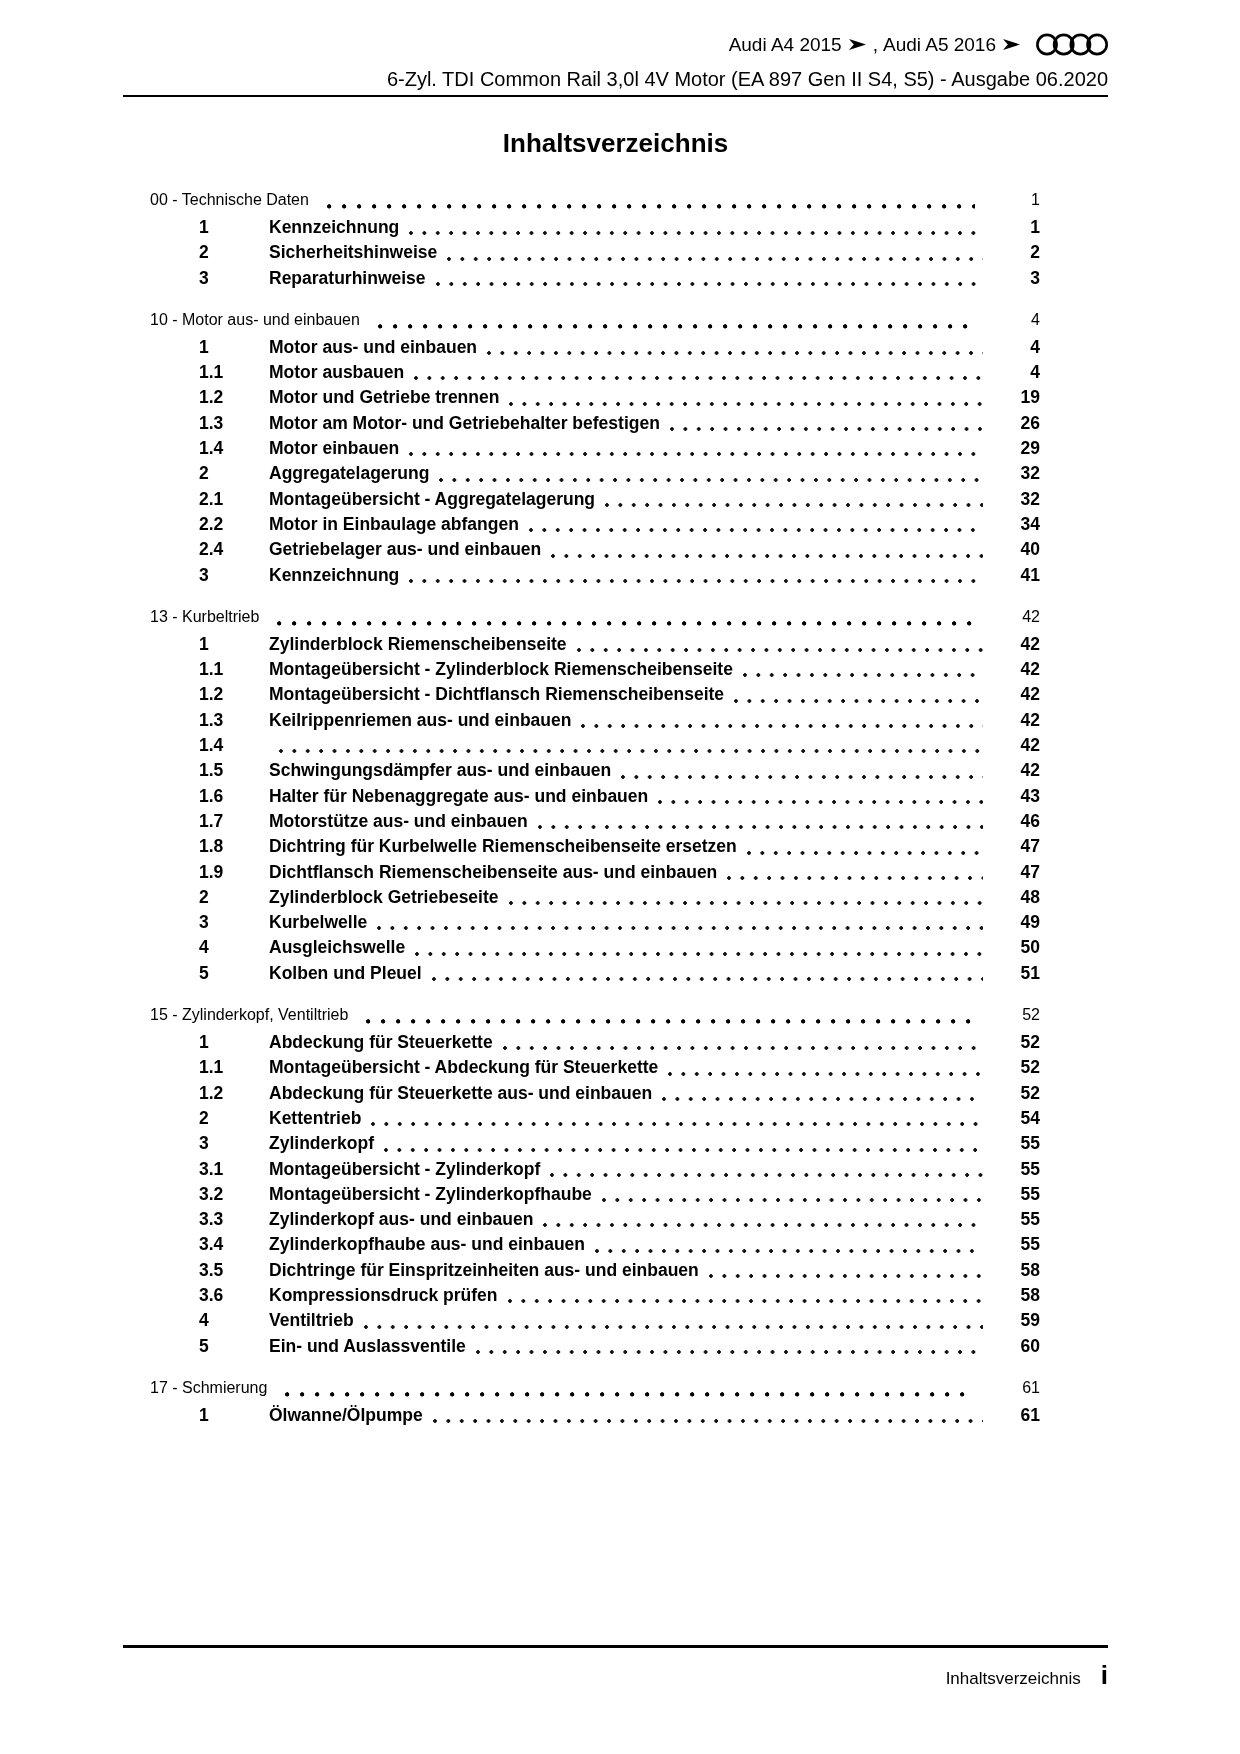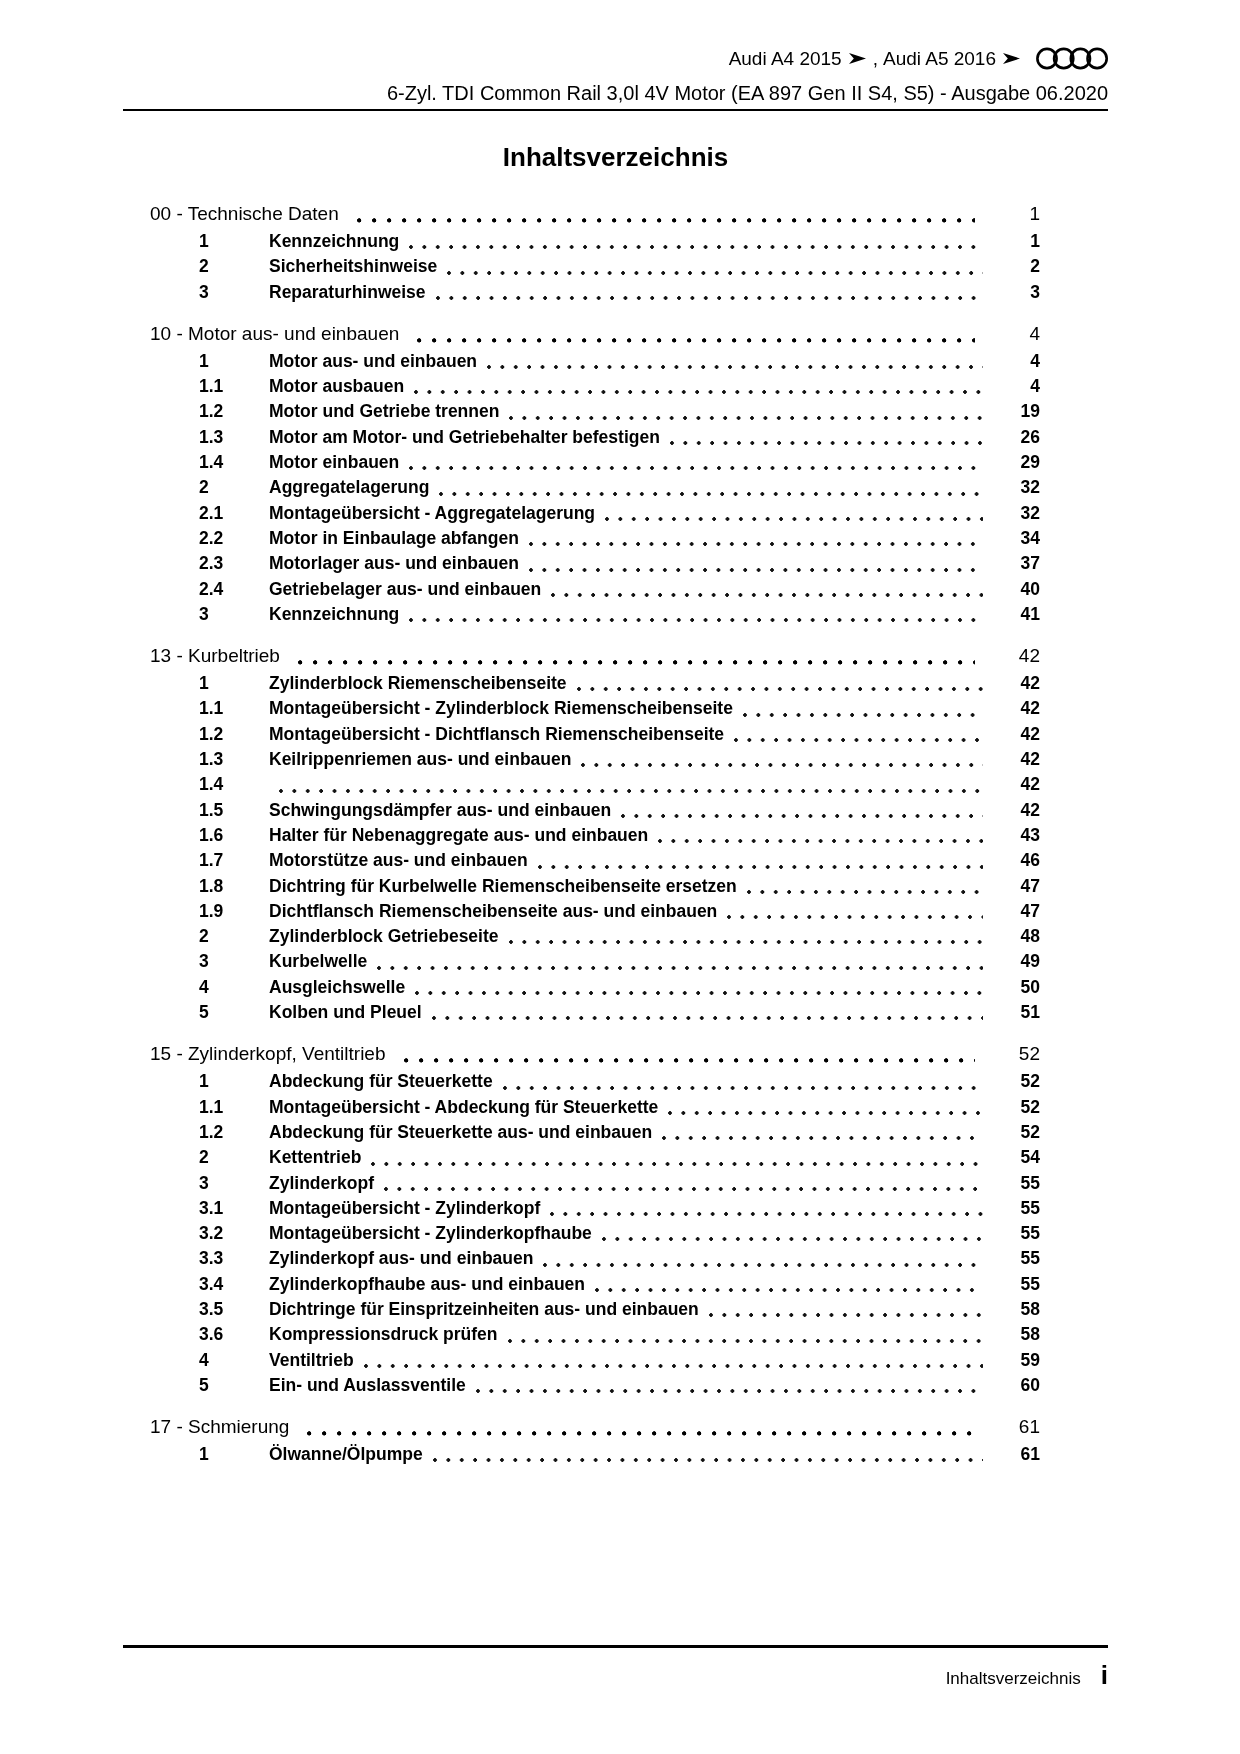--- a/index.html
+++ b/index.html
@@ -5,21 +5,21 @@
   html,body { margin:0; padding:0; }
   body {
     width:1240px; height:1754px;
     background:#ffffff; color:#000000;
     font-family:"Liberation Sans", sans-serif;
     position:relative; overflow:hidden;
   }
   .content { width:985px; margin-left:123px; }
 
   
-  .header { padding-top:46px; }
+  .header { padding-top:32px; }
   .header-line1 {
     display:flex; justify-content:flex-end; align-items:center;
     font-size:19px; line-height:24px; white-space:pre;
   }
   .header-line1 .arrow { margin-left:7px; display:inline-flex; align-items:center; }
   .header-line1 .sep { margin:0 5px 0 7px; }
   .header-line1 .rings { margin-left:16px; display:inline-flex; align-items:center; }
   .header-line2 {
     text-align:right; font-size:20px; line-height:27px; margin-top:9px;
   }
@@ -29,21 +29,21 @@
   
   .doc-title {
     text-align:center; font-size:26px; font-weight:bold;
     margin-top:30px; line-height:32px; margin-bottom:26px;
   }
 
   
   .toc { padding-right:68px; }
   .row { display:flex; align-items:baseline; }
   .chapter-row {
-    padding-left:27px; font-size:19px; line-height:30px; margin-top:14px;gap:8px;
+    padding-left:27px; font-size:16px; line-height:30px; margin-top:14px;gap:8px;
   }
   .chapter-row:first-child { margin-top:0; }
   .entry-row {
     padding-left:76px; font-size:17.5px; line-height:25.3px;font-weight:bold;
   }
   .entry-row .num { width:70px; flex-shrink:0; }
   .entry-row.bold { font-weight:bold; }
   .label, .chapter-label { white-space:pre; }
   .dots {
     flex:1; align-self:flex-end;
@@ -174,26 +174,20 @@
         <span class="dots"></span>
         <span class="page">32</span>
       </div>
       <div class="row entry-row">
         <span class="num">2.2</span>
         <span class="label">Motor in Einbaulage abfangen</span>
         <span class="dots"></span>
         <span class="page">34</span>
       </div>
       <div class="row entry-row">
-        <span class="num">2.3</span>
-        <span class="label">Motorlager aus- und einbauen</span>
-        <span class="dots"></span>
-        <span class="page">37</span>
-      </div>
-      <div class="row entry-row">
         <span class="num">2.4</span>
         <span class="label">Getriebelager aus- und einbauen</span>
         <span class="dots"></span>
         <span class="page">40</span>
       </div>
       <div class="row entry-row bold">
         <span class="num">3</span>
         <span class="label">Kennzeichnung</span>
         <span class="dots"></span>
         <span class="page">41</span>

